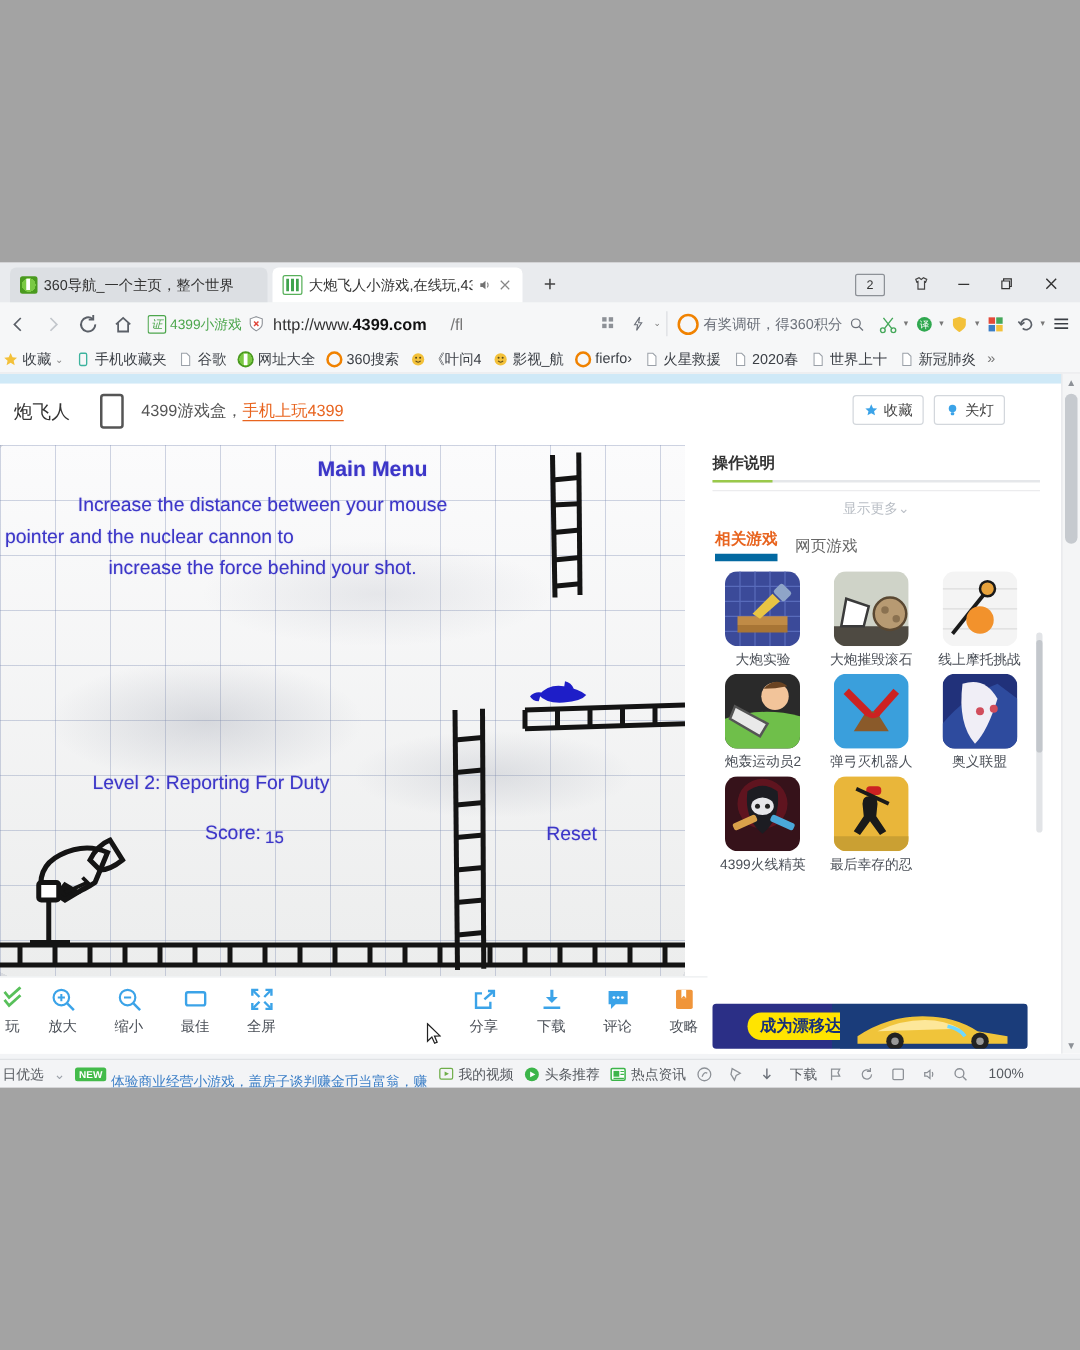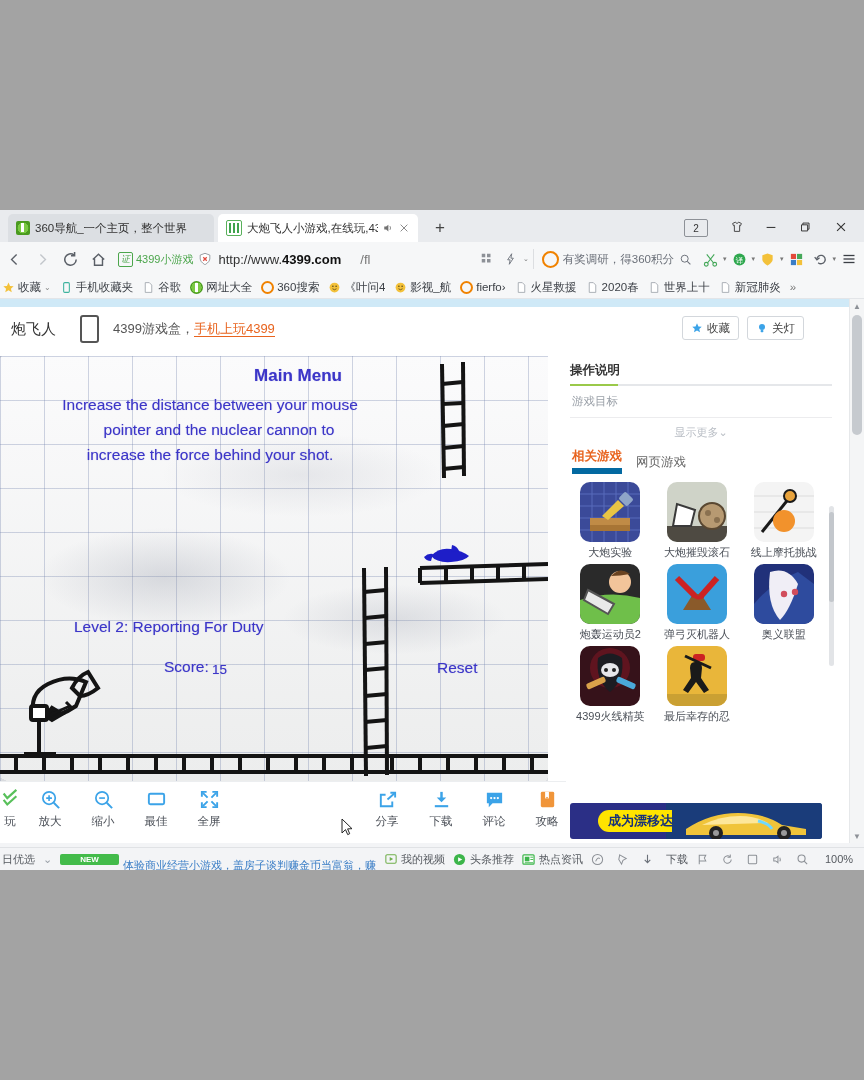--- a/index.html
+++ b/index.html
@@ -131,21 +131,21 @@
   
   .pagescroll{position:absolute;right:0;top:0;width:14px;bottom:0;background:#f4f5f6;border-left:1px solid #e6e8ea;}
   .pagescroll .up,.pagescroll .dn{position:absolute;left:0;width:14px;height:14px;display:flex;align-items:center;justify-content:center;color:#8d9197;font-size:8px;}
   .pagescroll .up{top:0}.pagescroll .dn{bottom:0}
   .pagescroll .thumbbar{position:absolute;left:2px;top:16px;width:10px;height:120px;background:#c6cacf;border-radius:5px;}
 
   
   .statusbar{position:absolute;left:0;bottom:0;width:864px;height:22px;background:#f3f4f6;
      border-top:1px solid #e0e2e5;display:flex;align-items:center;font-size:11px;color:#55595f;overflow:hidden;}
   .sb{display:flex;align-items:center;white-space:nowrap;flex:none;margin-right:8px;}
-  .newbadge{background:#43bb4a;color:#fff;font-size:8px;border-radius:2px;padding:1px 20px;margin-right:4px;font-weight:bold;}
+  .newbadge{background:#43bb4a;color:#fff;font-size:8px;border-radius:2px;padding:1px 3px;margin-right:4px;font-weight:bold;}
   .sblink{color:#3b7ec6;text-decoration:underline;margin-top:12px;}
   .sbicon{width:14px;height:14px;margin-right:3px;display:flex;align-items:center;justify-content:center;}
   .zoomlbl{margin-left:4px;margin-right:6px;}
   .leftround{position:absolute;left:-16px;top:228px;width:34px;height:34px;border-radius:50%;
      background:#1d1d1d;border:3px solid #3a3a3a;}
 </style>
 </head>
 <body>
 
 <div id="screen">
@@ -407,21 +407,21 @@
               <span>关灯</span>
             </div>
           </div>
         </div>
 
         <div class="gamewrap">
           <div class="paper"></div>
 
           <div class="gtext" style="left:0;right:0;top:10px;text-align:center;font-size:17px;font-weight:600;padding-left:48px;">Main Menu</div>
           <div class="gtext" style="left:0;right:128px;top:40px;text-align:center;font-size:15.5px;">Increase the distance between your mouse</div>
-          <div class="gtext" style="left:18px;right:128px;top:65px;text-align:center;font-size:15.5px;">pointer and the nuclear cannon to</div>
+          <div class="gtext" style="left:4px;right:128px;top:65px;font-size:15.5px;">pointer and the nuclear cannon to</div>
           <div class="gtext" style="left:0;right:128px;top:90px;text-align:center;font-size:15.5px;">increase the force behind your shot.</div>
 
           <div class="gtext" style="left:74px;top:262px;font-size:15.5px;">Level 2: Reporting For Duty</div>
           <div class="gtext" style="left:164px;top:302px;font-size:15.5px;">Score:</div>
           <div class="gtext" style="left:212px;top:306px;font-size:13.5px;">15</div>
           <div class="gtext" style="left:437px;top:303px;font-size:15.5px;">Reset</div>
 
           <svg style="position:absolute;inset:0" width="548" height="425" viewBox="0 0 548 425">
 
             <g stroke="#141414" stroke-width="4" fill="none">
@@ -612,21 +612,20 @@
                   <path d="M8.5 10 L10.5 8 L12.5 10 Z" fill="#f0953a"></path>
                 </svg>
             </div>
             <div class="tl">攻略</div>
           </div>
         </div>
 
         <div class="side">
           <div class="sect-title">操作说明</div>
           <div class="greenrule"></div>
-          <div class="goaltxt">游戏目标</div>
           <div class="showmore">
             <span>显示更多</span><span>⌄</span>
           </div>
 
           <div class="tabs2">
             <div class="t2 on">相关游戏</div>
             <div class="t2">网页游戏</div>
           </div>
 
           <div class="grid">

